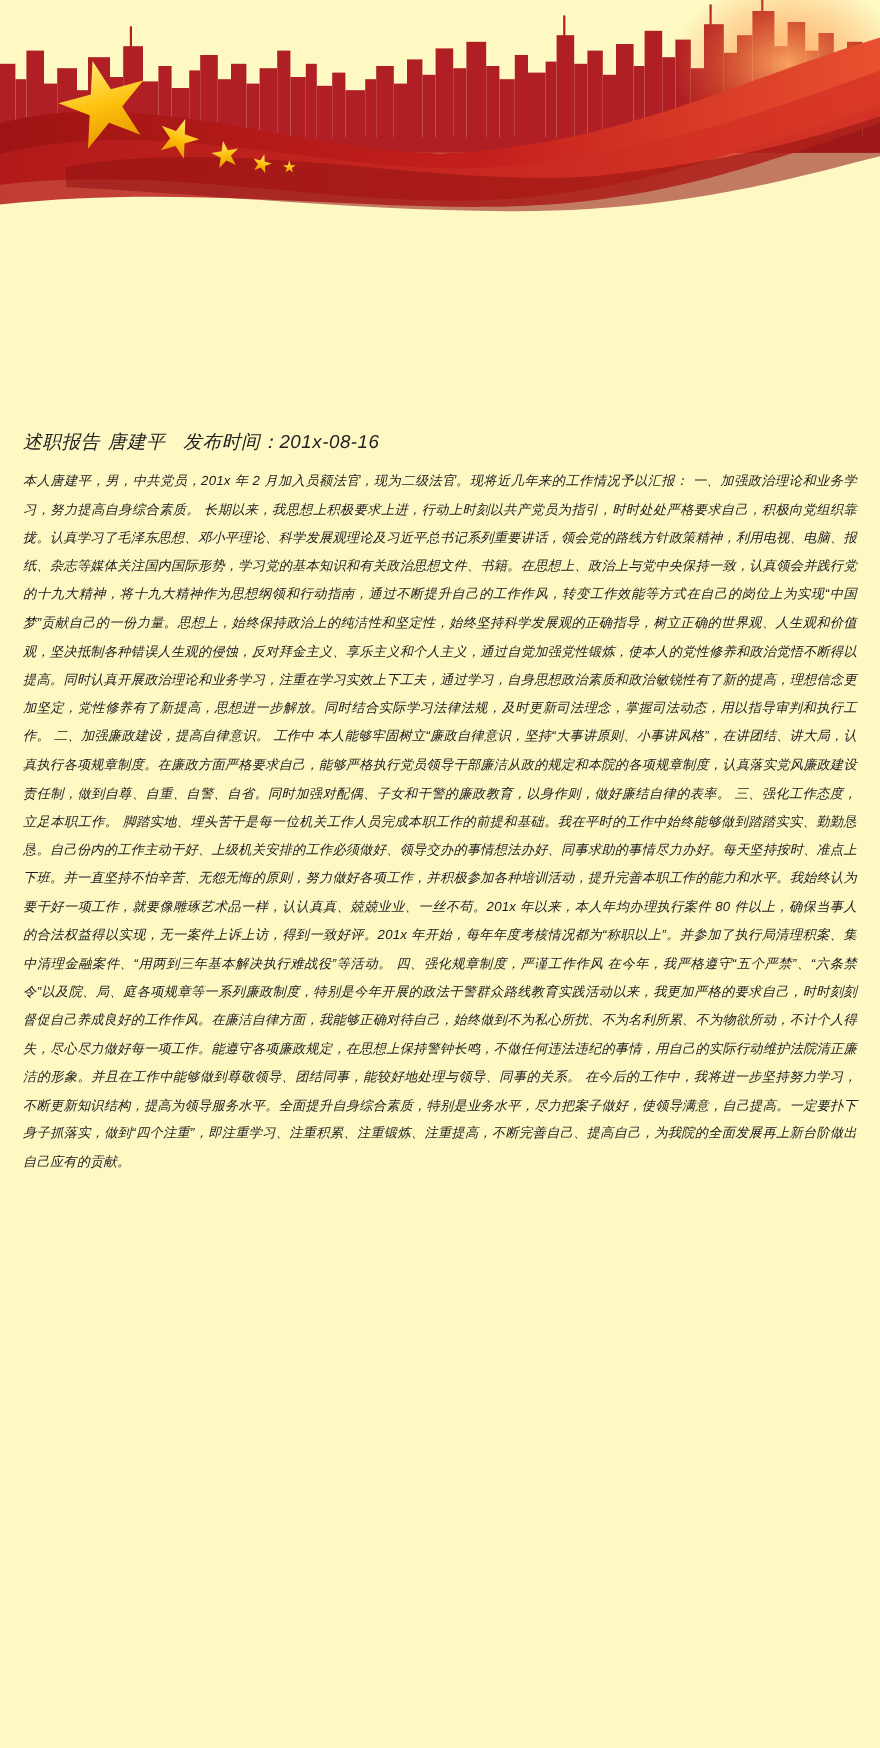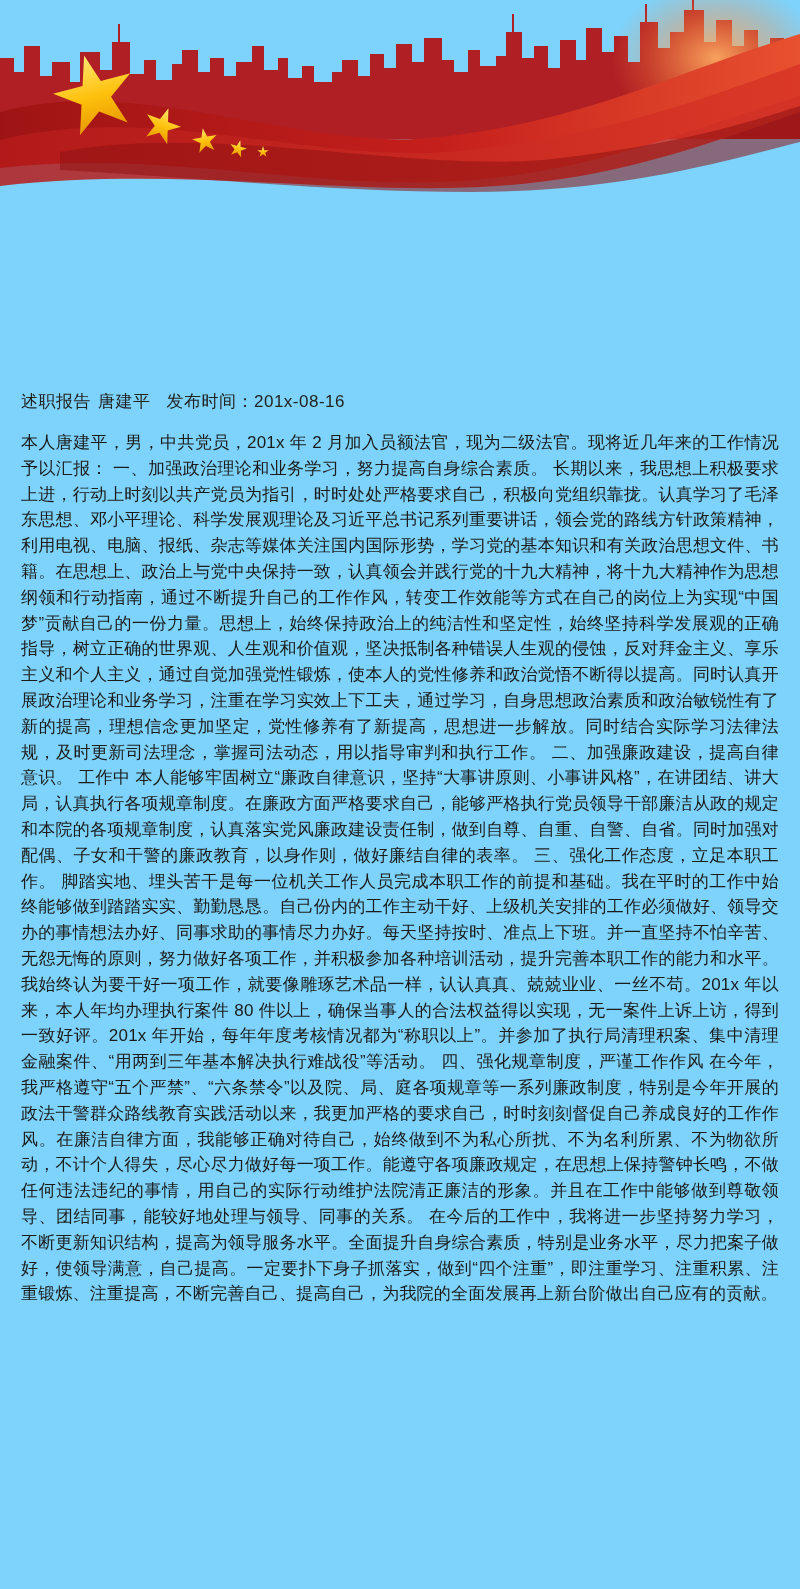--- a/index.html
+++ b/index.html
@@ -1,23 +1,24 @@
 <!DOCTYPE html>
 <html><head>
 <meta charset="utf-8">
 <style>
   html,body { margin:0; padding:0; background:#ffffff; }
   .page {
     position:relative;
     width:800px;
     height:1589px;
     margin:0 auto;
-    background:#7dd3fc;
+    background:#fef9c3;
     font-family:"Liberation Sans","DejaVu Sans",sans-serif;
     overflow:hidden;
+    font-style:italic;
   }
   .banner {
     position:relative;
     width:800px;
     height:196px;
     overflow:hidden;
   }
   .banner svg { display:block; }
   .content {
     margin-top:194px;
@@ -26,21 +27,21 @@
   .meta-line {
     font-size:17px;
     color:#222222;
     letter-spacing:0.5px;
     margin:0 0 9px 0;
     white-space:nowrap;
   }
   .meta-line .author { margin-left:7px; }
   .meta-line .pub { margin-left:16px; }
   .body-text {
-    font-size:17px;
+    font-size:12px;
     line-height:25.8px;
     color:#1b1b1b;
     text-align:justify;
     letter-spacing:0.2px;
     word-break:break-all;
   }
 </style>
 </head>
 <body>
 

